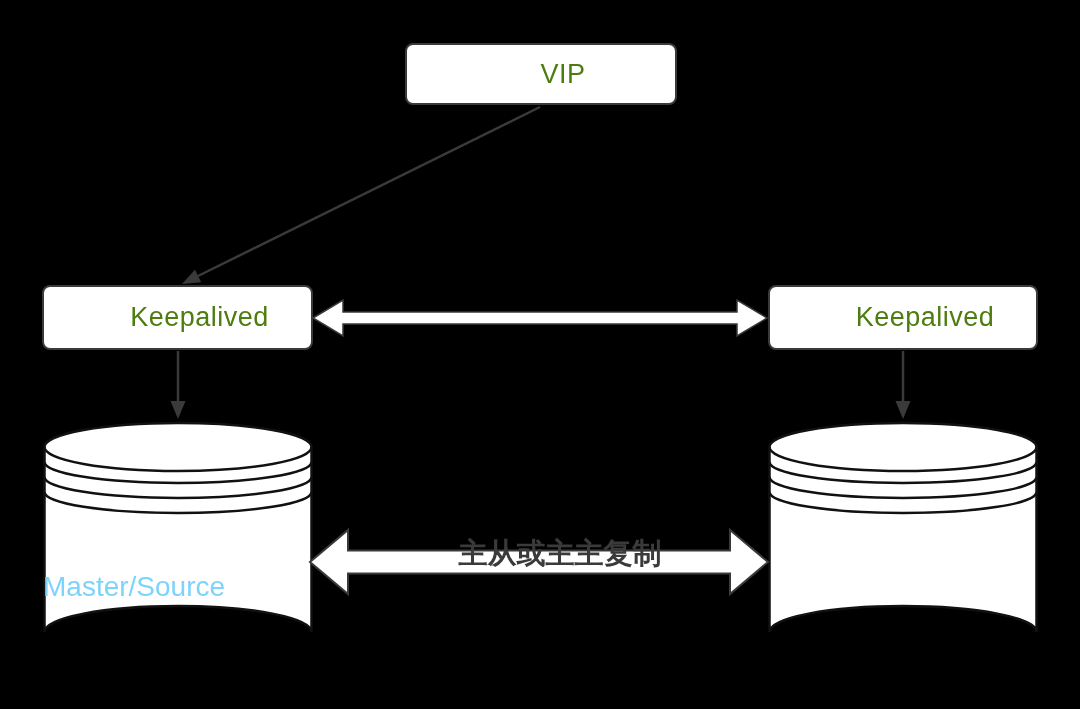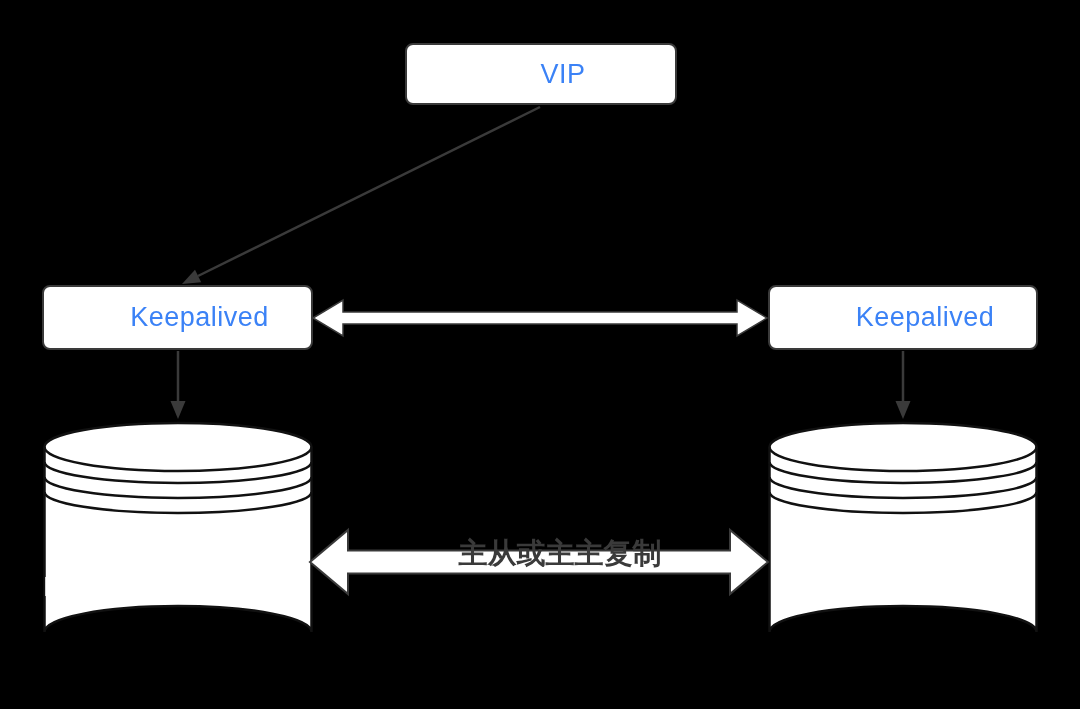--- a/index.html
+++ b/index.html
@@ -24,35 +24,35 @@
   }
   .node {
     position: absolute;
     background: #ffffff;
     border: 2.5px solid #3a3a3a;
     border-radius: 8px;
     display: flex;
     align-items: center;
     justify-content: center;
     box-sizing: border-box;
-    color: #3b82f6;
+    color: #4d7c0f;
     font-size: 27px;
     letter-spacing: 0.5px;
     padding-left: 44px;
   }
   .node-vip        { left: 405px; top: 43px;  width: 272px; height: 62px; }
   .node-ka-left    { left: 42px;  top: 285px; width: 271px; height: 65px; }
   .node-ka-right   { left: 768px; top: 285px; width: 270px; height: 65px; }
   .db-label {
     position: absolute;
     width: 270px;
     top: 570px;
     height: 34px;
     line-height: 34px;
-    color: #ffffff;
+    color: #7dd3fc;
     font-size: 28px;
   }
   .db-label-left  { left: 43px; }
   .db-label-right { left: 768px; }
   .replication-label {
     position: absolute;
     left: 410px;
     top: 536px;
     width: 300px;
     height: 34px;

